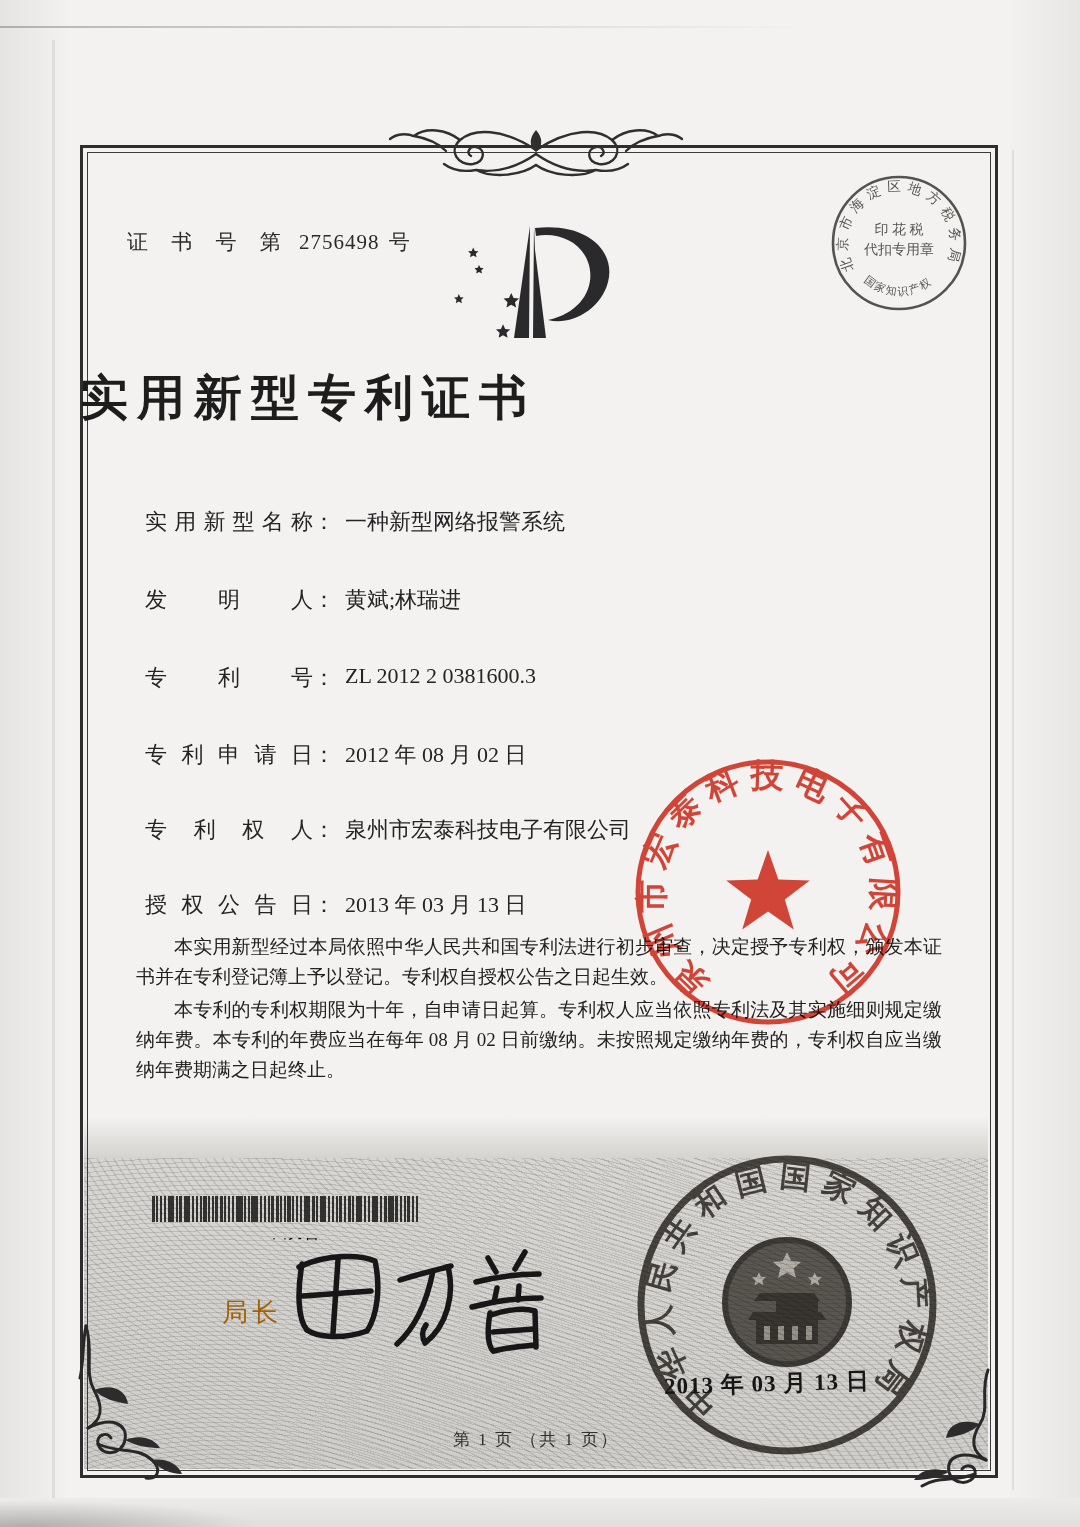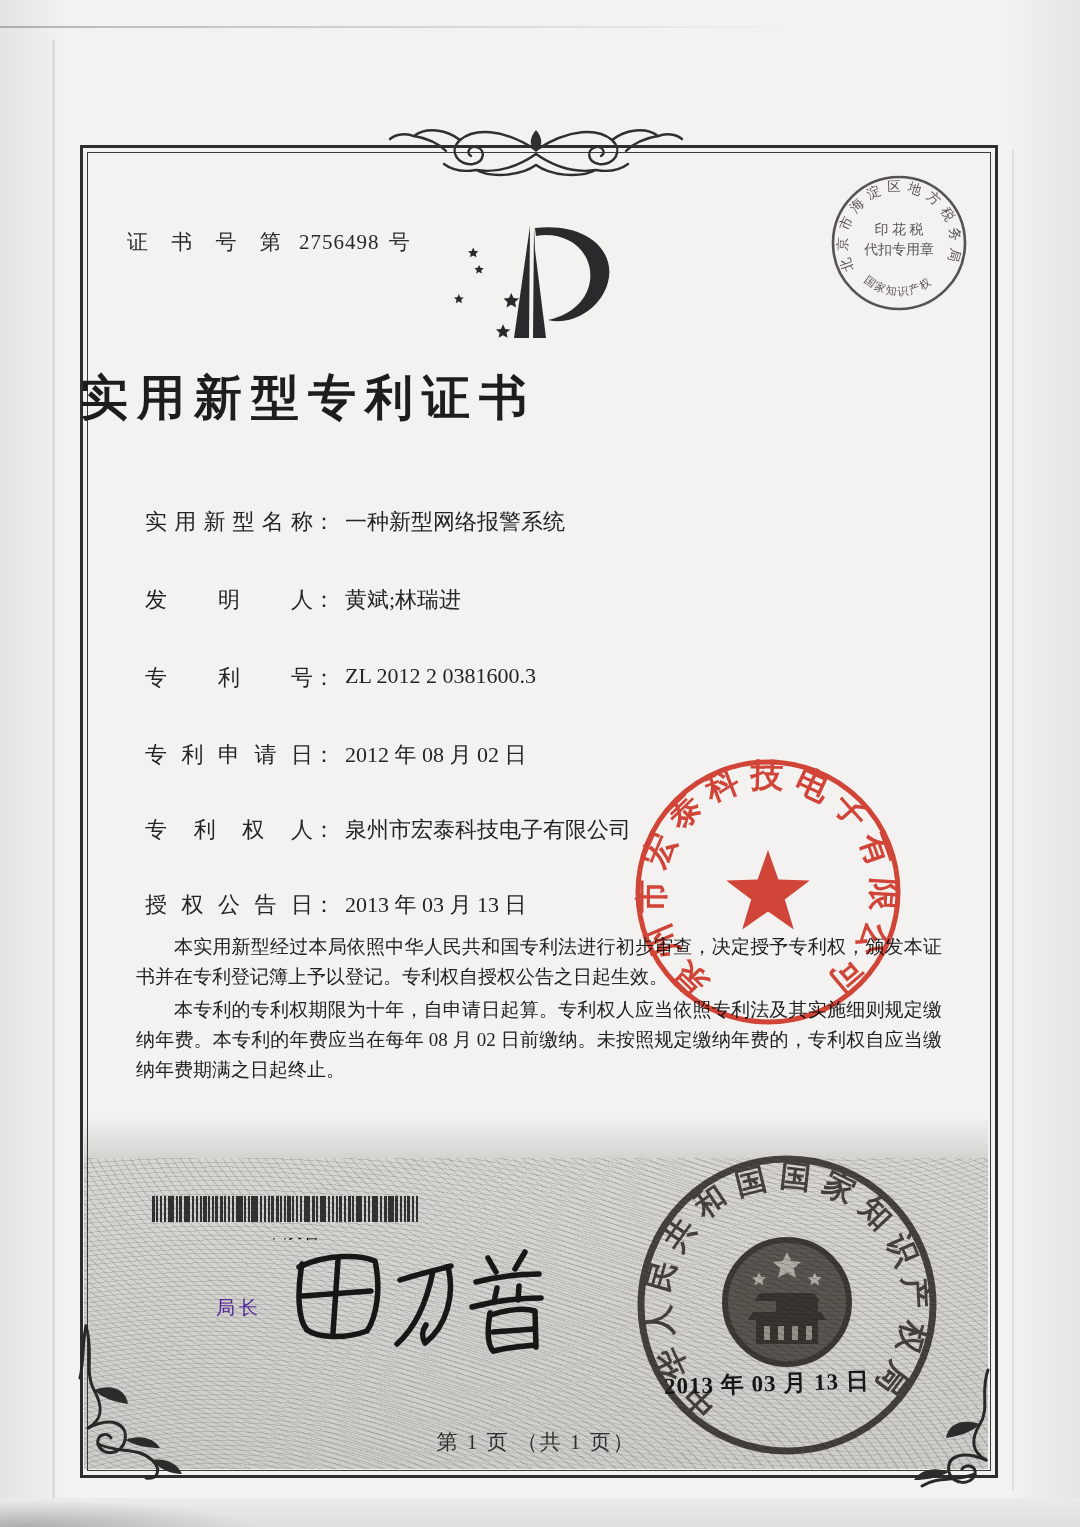--- a/index.html
+++ b/index.html
@@ -41,22 +41,22 @@
   .doc-title{position:absolute;left:80px;top:366px;width:912px;text-align:left;
     font-size:48px;font-weight:700;letter-spacing:9px;color:#1d1d1d;}
   .field-row{position:absolute;left:145px;font-size:22px;white-space:nowrap;color:#242424;display:flex;}
   .field-label{display:inline-block;width:168px;text-align:justify;text-align-last:justify;}
   .field-colon{margin-right:10px;}
   .r0{top:507px}.r1{top:585px}.r2{top:663px}.r3{top:740px}.r4{top:815px}.r5{top:890px}
   .paragraphs{position:absolute;left:136px;top:932px;width:806px;font-size:19px;
     line-height:30px;text-align:justify;color:#222;}
   .paragraphs p{margin:0 0 3px 0;text-indent:2em;}
   .footer-page{position:absolute;left:80px;top:1428px;width:912px;text-align:center;
-    font-size:21px;letter-spacing:2px;color:#30302e;}
-  .director-row{position:absolute;left:216px;top:1295px;font-size:19px;letter-spacing:4px;color:#4c1d95;}
+    font-size:17px;letter-spacing:2px;color:#30302e;}
+  .director-row{position:absolute;left:222px;top:1295px;font-size:26px;letter-spacing:4px;color:#a16207;}
   .sig-svg{position:absolute;left:272px;top:1238px;}
   .visually-hidden{position:absolute;width:1px;height:1px;overflow:hidden;clip:rect(0 0 0 0);}
   
   .barcode{position:absolute;left:152px;top:1196px;width:268px;height:26px;opacity:.88;
     background-image:
       repeating-linear-gradient(90deg,#1c1c1c 0 2px,rgba(0,0,0,0) 2px 4px),
       repeating-linear-gradient(90deg,#1c1c1c 0 1px,rgba(0,0,0,0) 1px 9px),
       repeating-linear-gradient(90deg,#1c1c1c 0 3px,rgba(0,0,0,0) 3px 17px);}
   
   .tax-stamp{position:absolute;left:824px;top:168px;mix-blend-mode:multiply;opacity:.88;}

